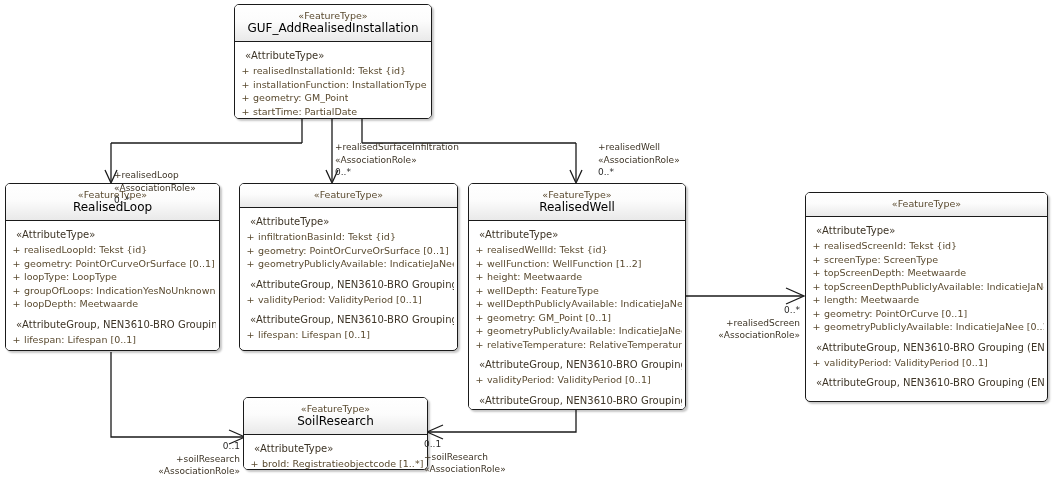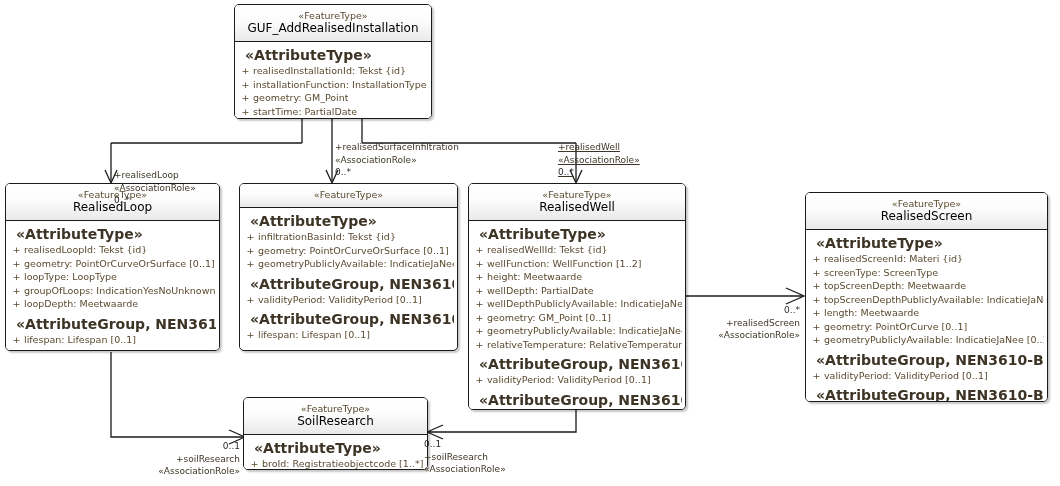--- a/index.html
+++ b/index.html
@@ -48,22 +48,22 @@
     line-height: 13px;
     white-space: nowrap;
   }
   .ubody {
     padding: 5px 3px 6px 3px;
     background: #ffffff;
   }
   .grouphdr {
     padding: 2px 2px 2px 7px;
     color: #3d3426;
-    font-weight: bold;
-    font-size: 14px;
+    font-weight: normal;
+    font-size: 10px;
     line-height: 13px;
     white-space: nowrap;
     overflow: hidden;
   }
   .attrrow {
     display: flex;
     align-items: baseline;
     line-height: 13.5px;
     white-space: nowrap;
     overflow: hidden;
@@ -239,21 +239,21 @@
       <div class="attrrow">
         <span class="vis">+</span>
         <span class="attrtxt">wellFunction: WellFunction [1..2]</span>
       </div>
       <div class="attrrow">
         <span class="vis">+</span>
         <span class="attrtxt">height: Meetwaarde</span>
       </div>
       <div class="attrrow">
         <span class="vis">+</span>
-        <span class="attrtxt">wellDepth: PartialDate</span>
+        <span class="attrtxt">wellDepth: FeatureType</span>
       </div>
       <div class="attrrow">
         <span class="vis">+</span>
         <span class="attrtxt">wellDepthPubliclyAvailable: IndicatieJaNee [0..1]</span>
       </div>
       <div class="attrrow">
         <span class="vis">+</span>
         <span class="attrtxt">geometry: GM_Point [0..1]</span>
       </div>
       <div class="attrrow">
@@ -275,27 +275,26 @@
       <div class="attrrow">
         <span class="vis">+</span>
         <span class="attrtxt">lifespan: Lifespan [0..1]</span>
       </div>
     </div>
   </div>
 
   <div class="uclass" style="left:805px; top:192px; width:243px; height:210px;">
     <div class="uhead">
       <span class="stereo">«FeatureType»</span>
-      <span class="cname">RealisedScreen</span>
-    </div>
-    <div class="ubody">
-      <div class="grouphdr">«AttributeType»</div>
-      <div class="attrrow">
-        <span class="vis">+</span>
-        <span class="attrtxt">realisedScreenId: Materi {id}</span>
+    </div>
+    <div class="ubody">
+      <div class="grouphdr">«AttributeType»</div>
+      <div class="attrrow">
+        <span class="vis">+</span>
+        <span class="attrtxt">realisedScreenId: Tekst {id}</span>
       </div>
       <div class="attrrow">
         <span class="vis">+</span>
         <span class="attrtxt">screenType: ScreenType</span>
       </div>
       <div class="attrrow">
         <span class="vis">+</span>
         <span class="attrtxt">topScreenDepth: Meetwaarde</span>
       </div>
       <div class="attrrow">
@@ -345,21 +344,21 @@
     <span class="l">«AssociationRole»</span>
     <span class="l bold-ish">0..*</span>
   </div>
 
   <div class="edgelabel" style="left:335px; top:141px;">
     <span class="l">+realisedSurfaceInfiltration</span>
     <span class="l">«AssociationRole»</span>
     <span class="l bold-ish">0..*</span>
   </div>
 
-  <div class="edgelabel" style="left:558px; top:141px;text-decoration:underline;">
+  <div class="edgelabel" style="left:598px; top:141px;">
     <span class="l">+realisedWell</span>
     <span class="l">«AssociationRole»</span>
     <span class="l bold-ish">0..*</span>
   </div>
 
   <div class="edgelabel right" style="left:660px; top:304px; width:140px;">
     <span class="l bold-ish">0..*</span>
     <span class="l">+realisedScreen</span>
     <span class="l">«AssociationRole»</span>
   </div>

